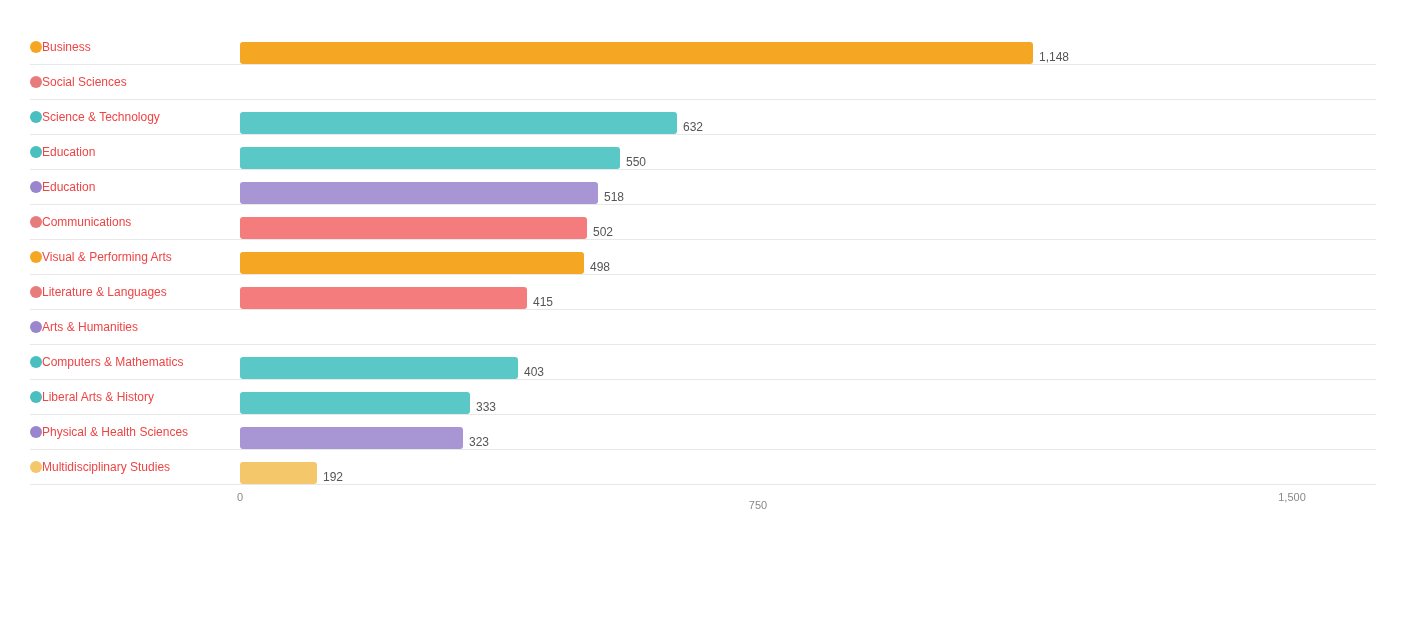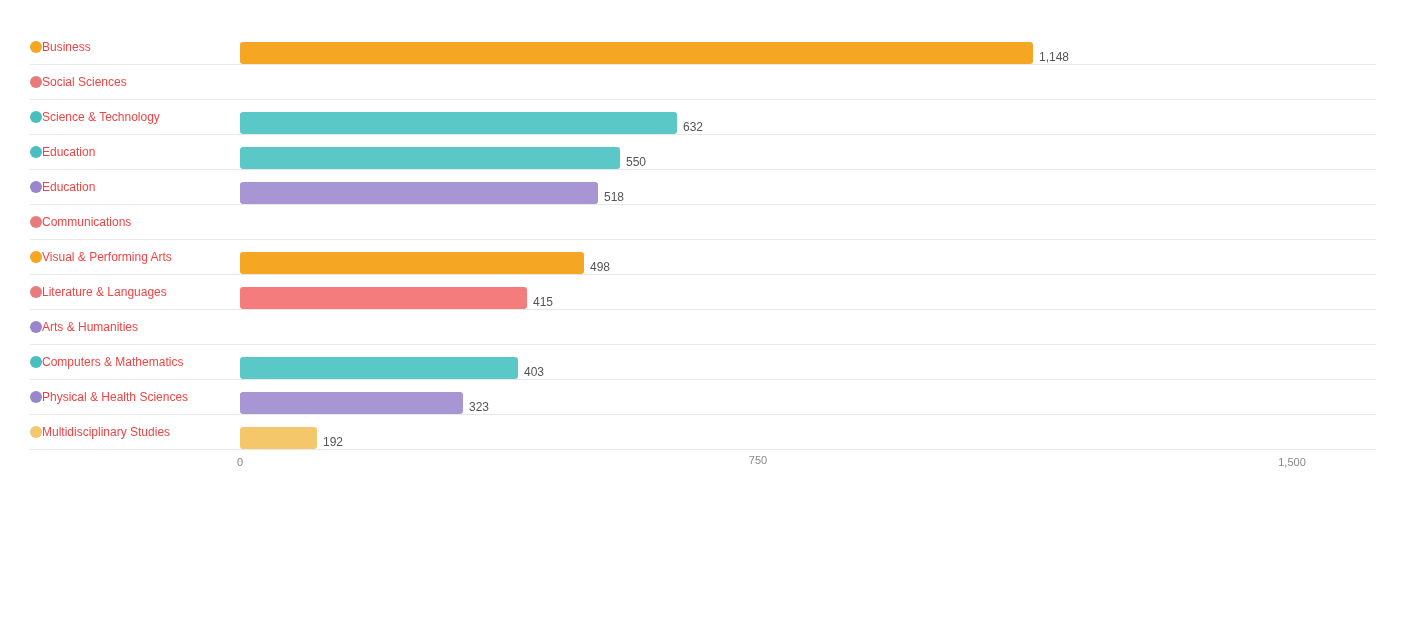--- a/index.html
+++ b/index.html
@@ -128,20 +128,24 @@
       <div class="bar-container">
         <div class="bar" style="width:358px; background:#A895D4;"></div>
         <span class="bar-value">518</span>
       </div>
     </div>
     <div class="bar-row">
       <div class="bar-label">
         <div class="label-dot" style="background:#E87C7C;"></div>
         <span>Communications</span>
       </div>
+      <div class="bar-container">
+        <div class="bar" style="width:347px; background:#F47C7C;"></div>
+        <span class="bar-value">502</span>
+      </div>
     </div>
     <div class="bar-row">
       <div class="bar-label">
         <div class="label-dot" style="background:#F5A623;"></div>
         <span>Visual &amp; Performing Arts</span>
       </div>
       <div class="bar-container">
         <div class="bar" style="width:344px; background:#F5A623;"></div>
         <span class="bar-value">498</span>
       </div>
@@ -163,20 +167,30 @@
       </div>
     </div>
     <div class="bar-row">
       <div class="bar-label">
         <div class="label-dot" style="background:#4ABFBF;"></div>
         <span>Computers &amp; Mathematics</span>
       </div>
       <div class="bar-container">
         <div class="bar" style="width:278px; background:#5BC8C8;"></div>
         <span class="bar-value">403</span>
+      </div>
+    </div>
+    <div class="bar-row">
+      <div class="bar-label">
+        <div class="label-dot" style="background:#4ABFBF;"></div>
+        <span>Liberal Arts &amp; History</span>
+      </div>
+      <div class="bar-container">
+        <div class="bar" style="width:230px; background:#5BC8C8;"></div>
+        <span class="bar-value">333</span>
       </div>
     </div>
     <div class="bar-row">
       <div class="bar-label">
         <div class="label-dot" style="background:#9B85CC;"></div>
         <span>Physical &amp; Health Sciences</span>
       </div>
       <div class="bar-container">
         <div class="bar" style="width:223px; background:#A895D4;"></div>
         <span class="bar-value">323</span>
@@ -190,16 +204,16 @@
       <div class="bar-container">
         <div class="bar" style="width:77px; background:#F5C76B;"></div>
         <span class="bar-value">192</span>
       </div>
     </div>
   </div>
 
 <div style="position:relative; display:flex; margin-left:210px; margin-top:4px;">
   <div id="x-axis-container" style="flex:1; position:relative; height:20px;">
   <span class="x-tick" style="left: 0px; transform: translateX(-50%); top: 2px;">0</span>
-      <span class="x-tick" style="left: 518px; transform: translateX(-50%); top: 0;">750</span>
+      <span class="x-tick" style="left: 518px; transform: translateX(-50%); top: 10px;">750</span>
       <span class="x-tick" style="left: 1052px; transform: translateX(-50%); top: 2px;">1,500</span>
     </div>
 </div>
 
 </body></html>

